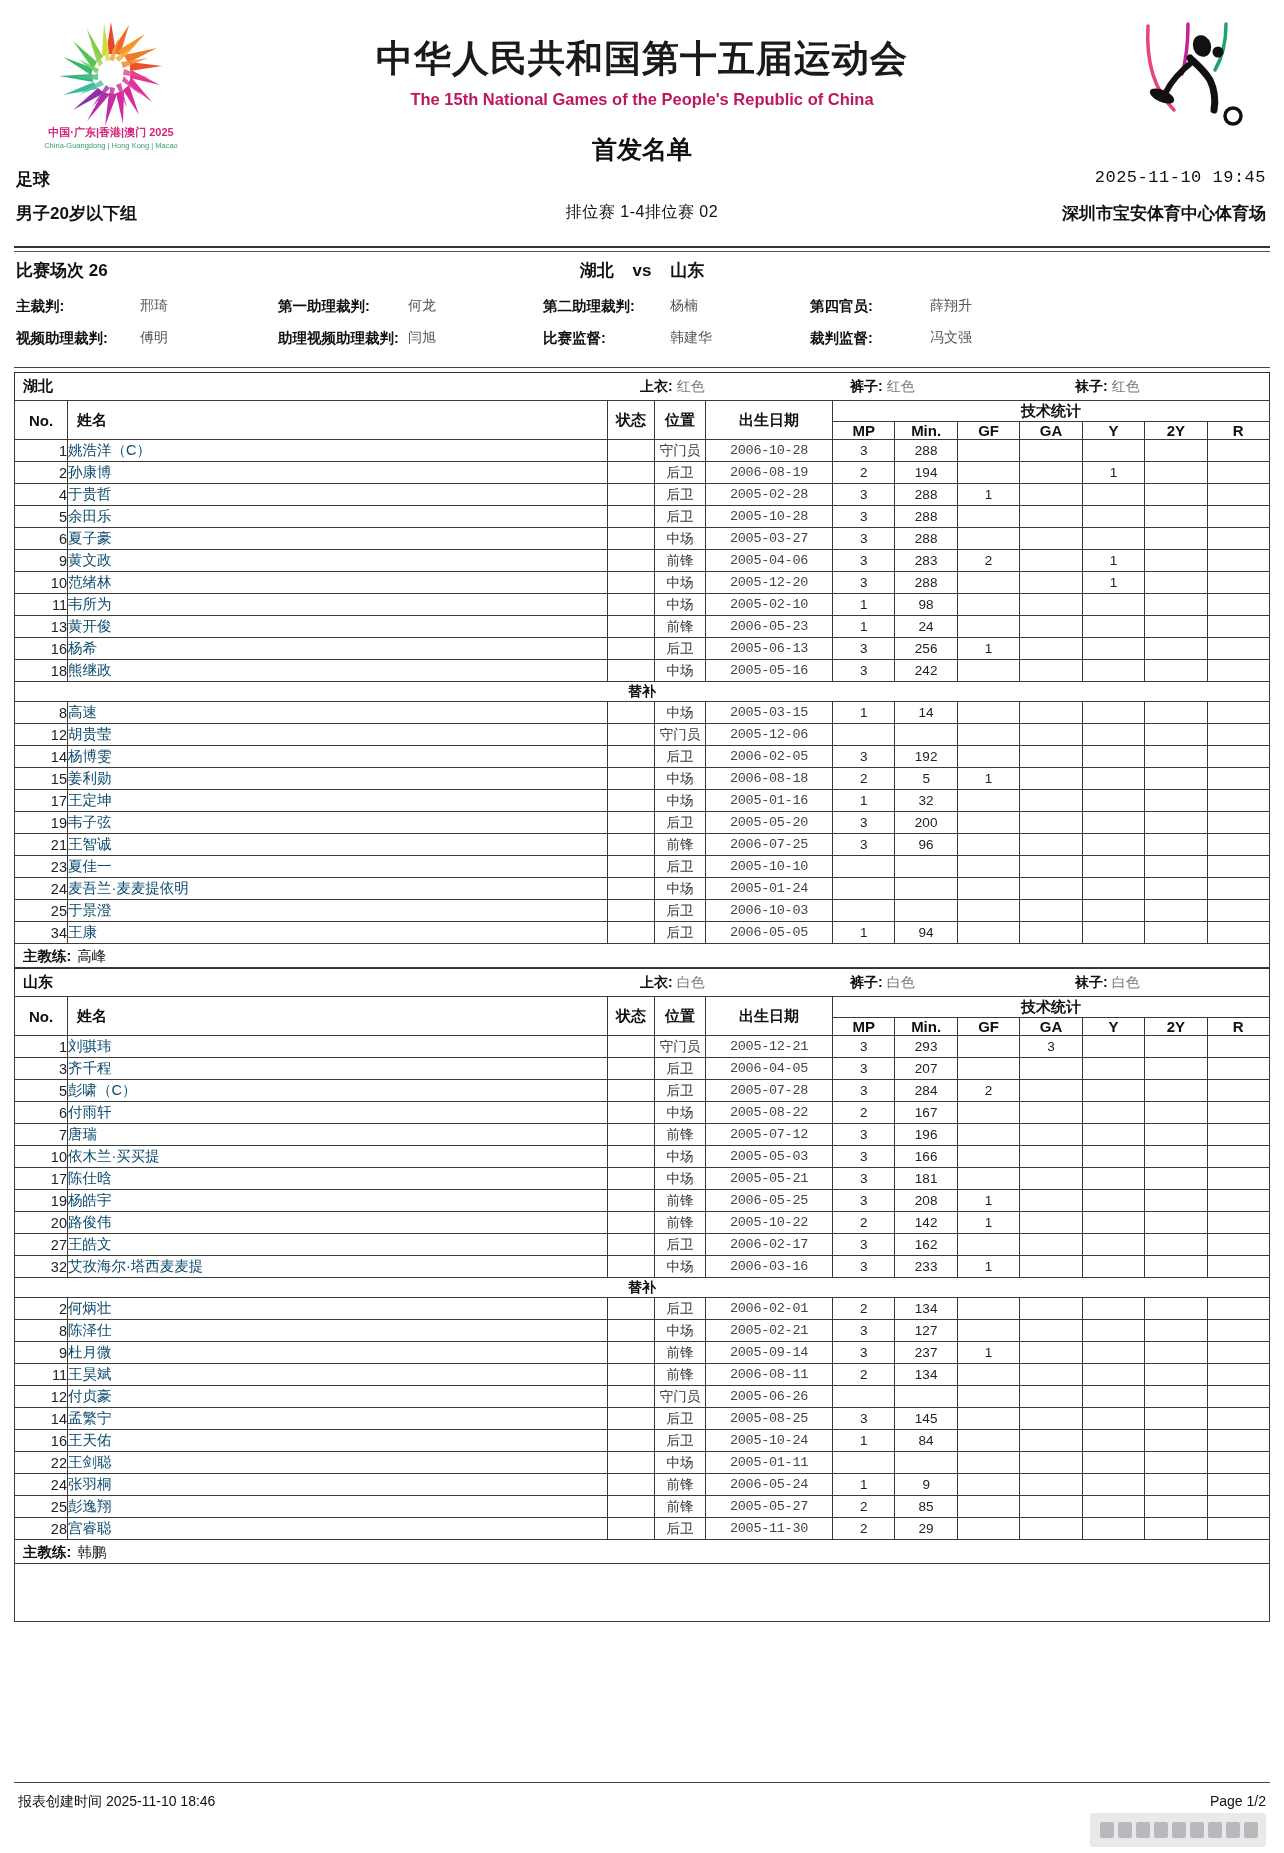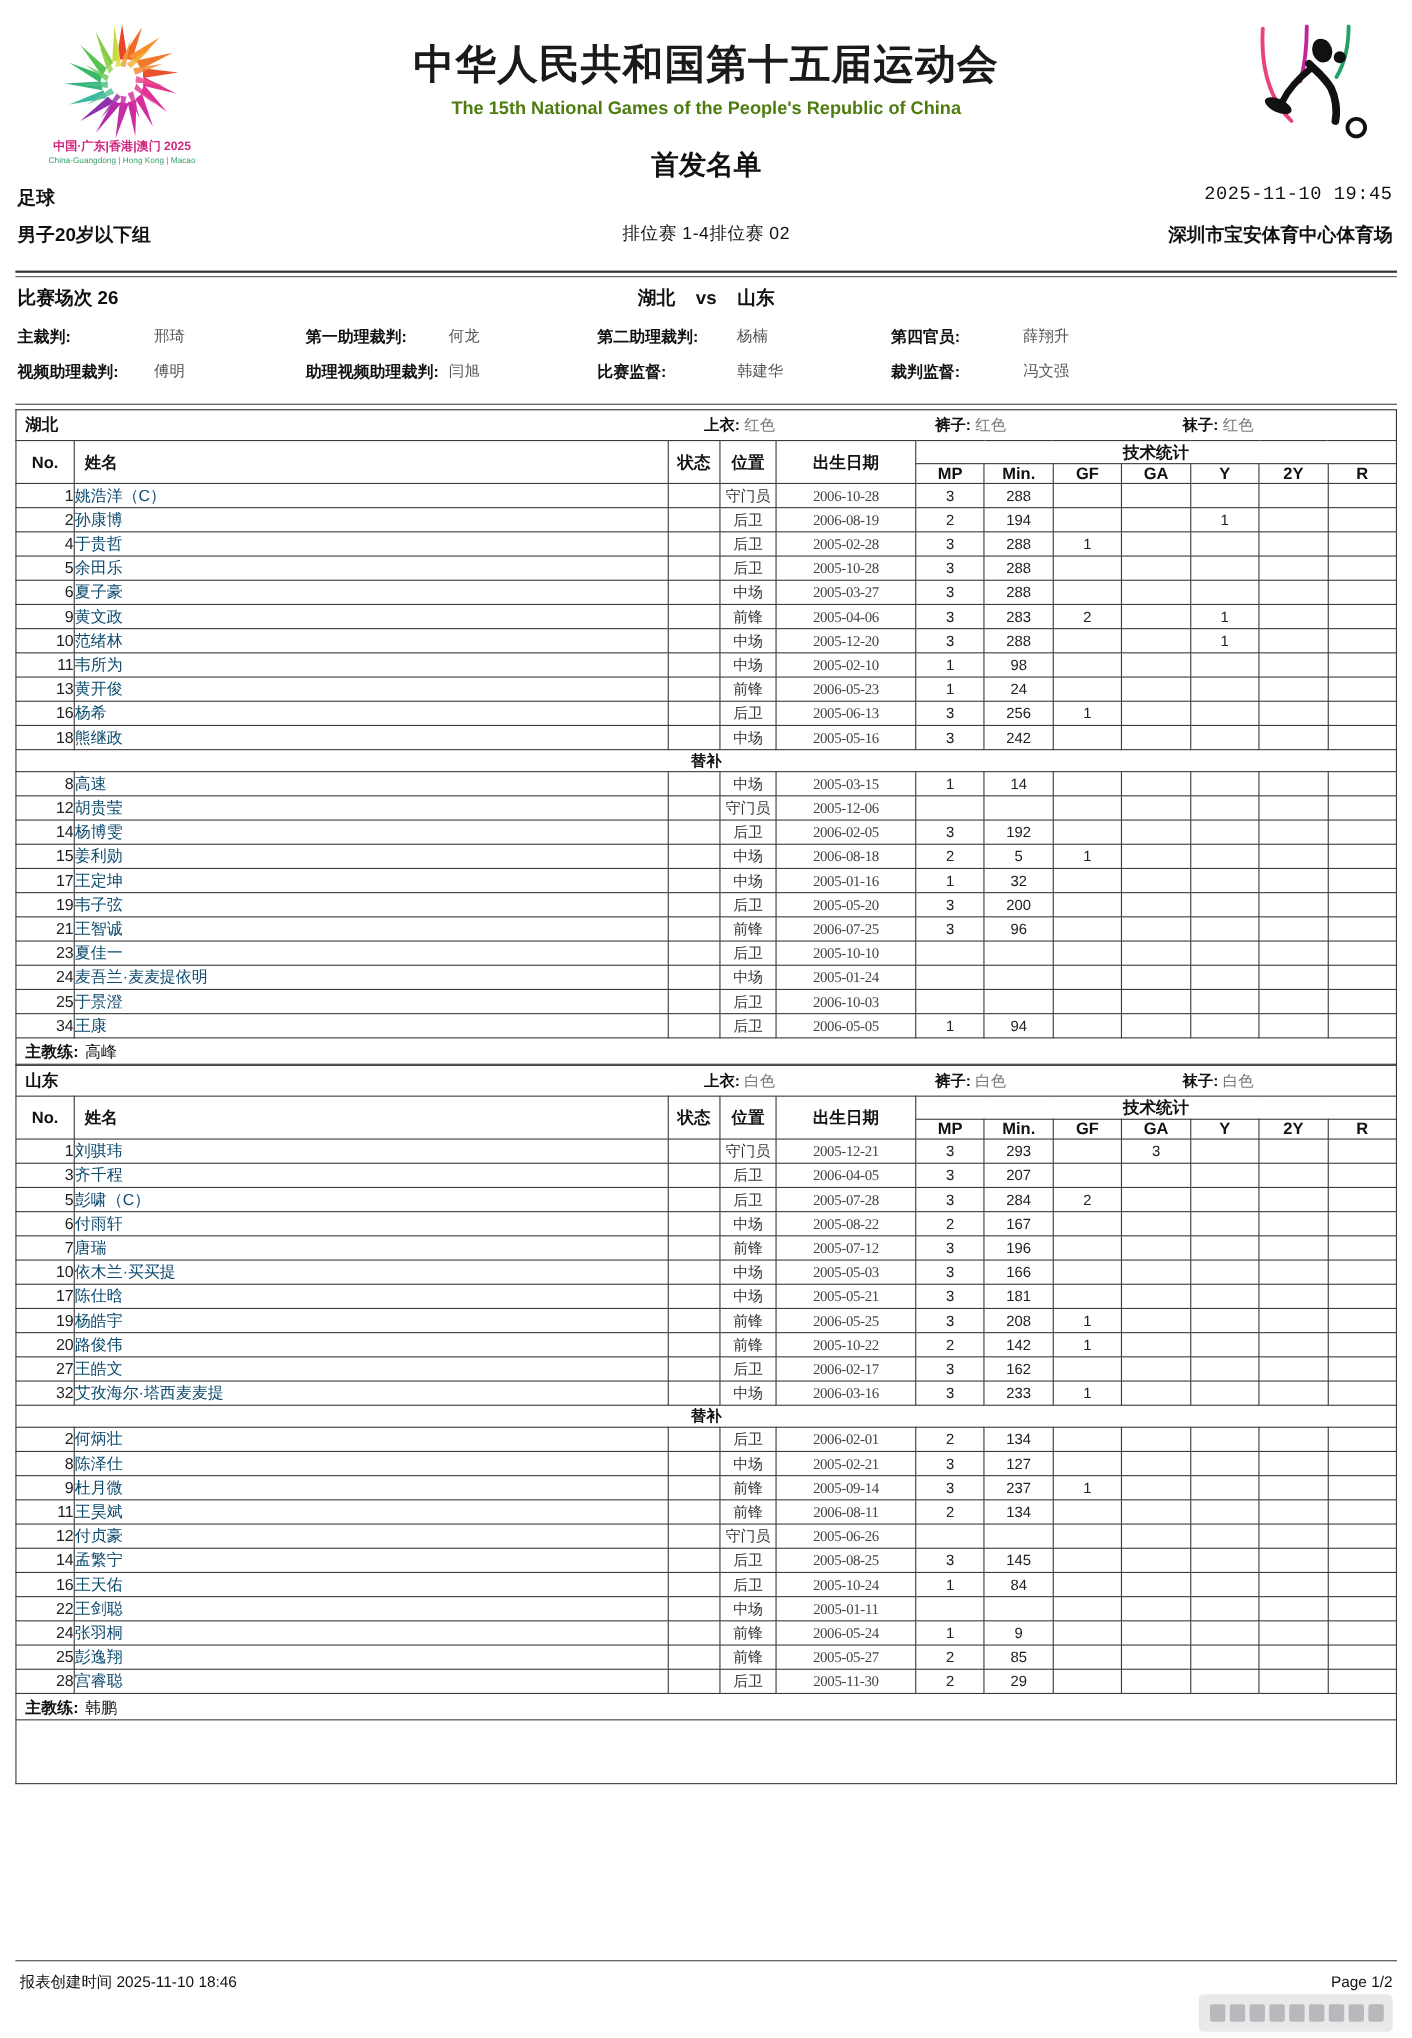--- a/index.html
+++ b/index.html
@@ -12,21 +12,21 @@
     overflow:hidden;
   }
   .page{width:1284px;height:1853px;position:relative;box-sizing:border-box;}
 
   
   .top{position:relative;height:168px;}
   .logo-left{position:absolute;left:18px;top:14px;width:186px;height:140px;}
   .logo-right{position:absolute;right:24px;top:18px;width:130px;height:118px;}
   .title-block{position:absolute;left:0;right:0;top:34px;text-align:center;}
   .t-cn{font-family:"Liberation Sans","DejaVu Sans",sans-serif;font-weight:bold;font-size:37px;letter-spacing:1px;color:#1a1a1a;}
-  .t-en{font-family:"Liberation Sans","DejaVu Sans",sans-serif;font-weight:bold;font-size:16.5px;margin-top:6px;color:#4d7c0f;}
+  .t-en{font-family:"Liberation Sans","DejaVu Sans",sans-serif;font-weight:bold;font-size:16.5px;margin-top:6px;color:#be185d;}
   .t-sub{font-family:"Liberation Sans","DejaVu Sans",sans-serif;font-weight:bold;font-size:25px;margin-top:24px;color:#111;}
 
   
   .meta{position:relative;font-family:"Liberation Sans","DejaVu Sans",sans-serif;}
   .row-a{position:relative;height:34px;}
   .row-b{position:relative;height:38px;}
   .sport{position:absolute;left:16px;top:0;font-size:17px;font-weight:bold;}
   .datetime{position:absolute;right:18px;top:0;font-size:17px;letter-spacing:.5px;font-family:Liberation Mono, monospace;}
   .group{position:absolute;left:16px;top:0;font-size:17px;font-weight:bold;}
   .phase{position:absolute;left:0;right:0;top:0;text-align:center;font-size:16px;letter-spacing:.5px;}
@@ -72,21 +72,21 @@
   th.st{width:46px;}
   th.ps{width:50px;margin-left:46px;}
   th.bd{width:126px;}
   th.mp{width:32px;}
   th.mn{width:50px;}
   th.s1{width:28px;}
   .c-no{text-align:right;padding-right:7px;font-size:14.5px;color:#222;height:21px;}
   .c-nm{text-align:left;padding-left:9px;font-size:14.5px;color:#0c4a6e;}
   .c-st{text-align:center;font-size:13px;}
   .c-ps{text-align:center;font-size:13.5px;color:#333;}
-  .c-bd{text-align:center;font-size:13.5px;color:#444;font-family:Liberation Serif, serif;letter-spacing:-.3px;}
+  .c-bd{text-align:center;font-size:13.5px;color:#444;font-family:Liberation Mono, monospace;letter-spacing:-.3px;}
   .c-n{text-align:center;font-size:13.5px;color:#222;}
   .c-mn{text-align:center;padding-right:6px;font-size:13.5px;color:#222;}
   .subs-band td{text-align:center;padding-left:8px;font-size:14px;font-weight:bold;height:19px;}
   .coach{margin:0 14px;border:1px solid #3a3a3a;border-top:none;box-sizing:border-box;
     height:24px;font-family:"Liberation Sans","DejaVu Sans",sans-serif;font-size:14.5px;
     padding:3px 0 0 8px;}
   .coach b{font-weight:bold;}
   .coach span{padding-left:6px;}
 
   .spacer-box{margin:0 14px;border:1px solid #3a3a3a;border-top:none;box-sizing:border-box;height:58px;}

